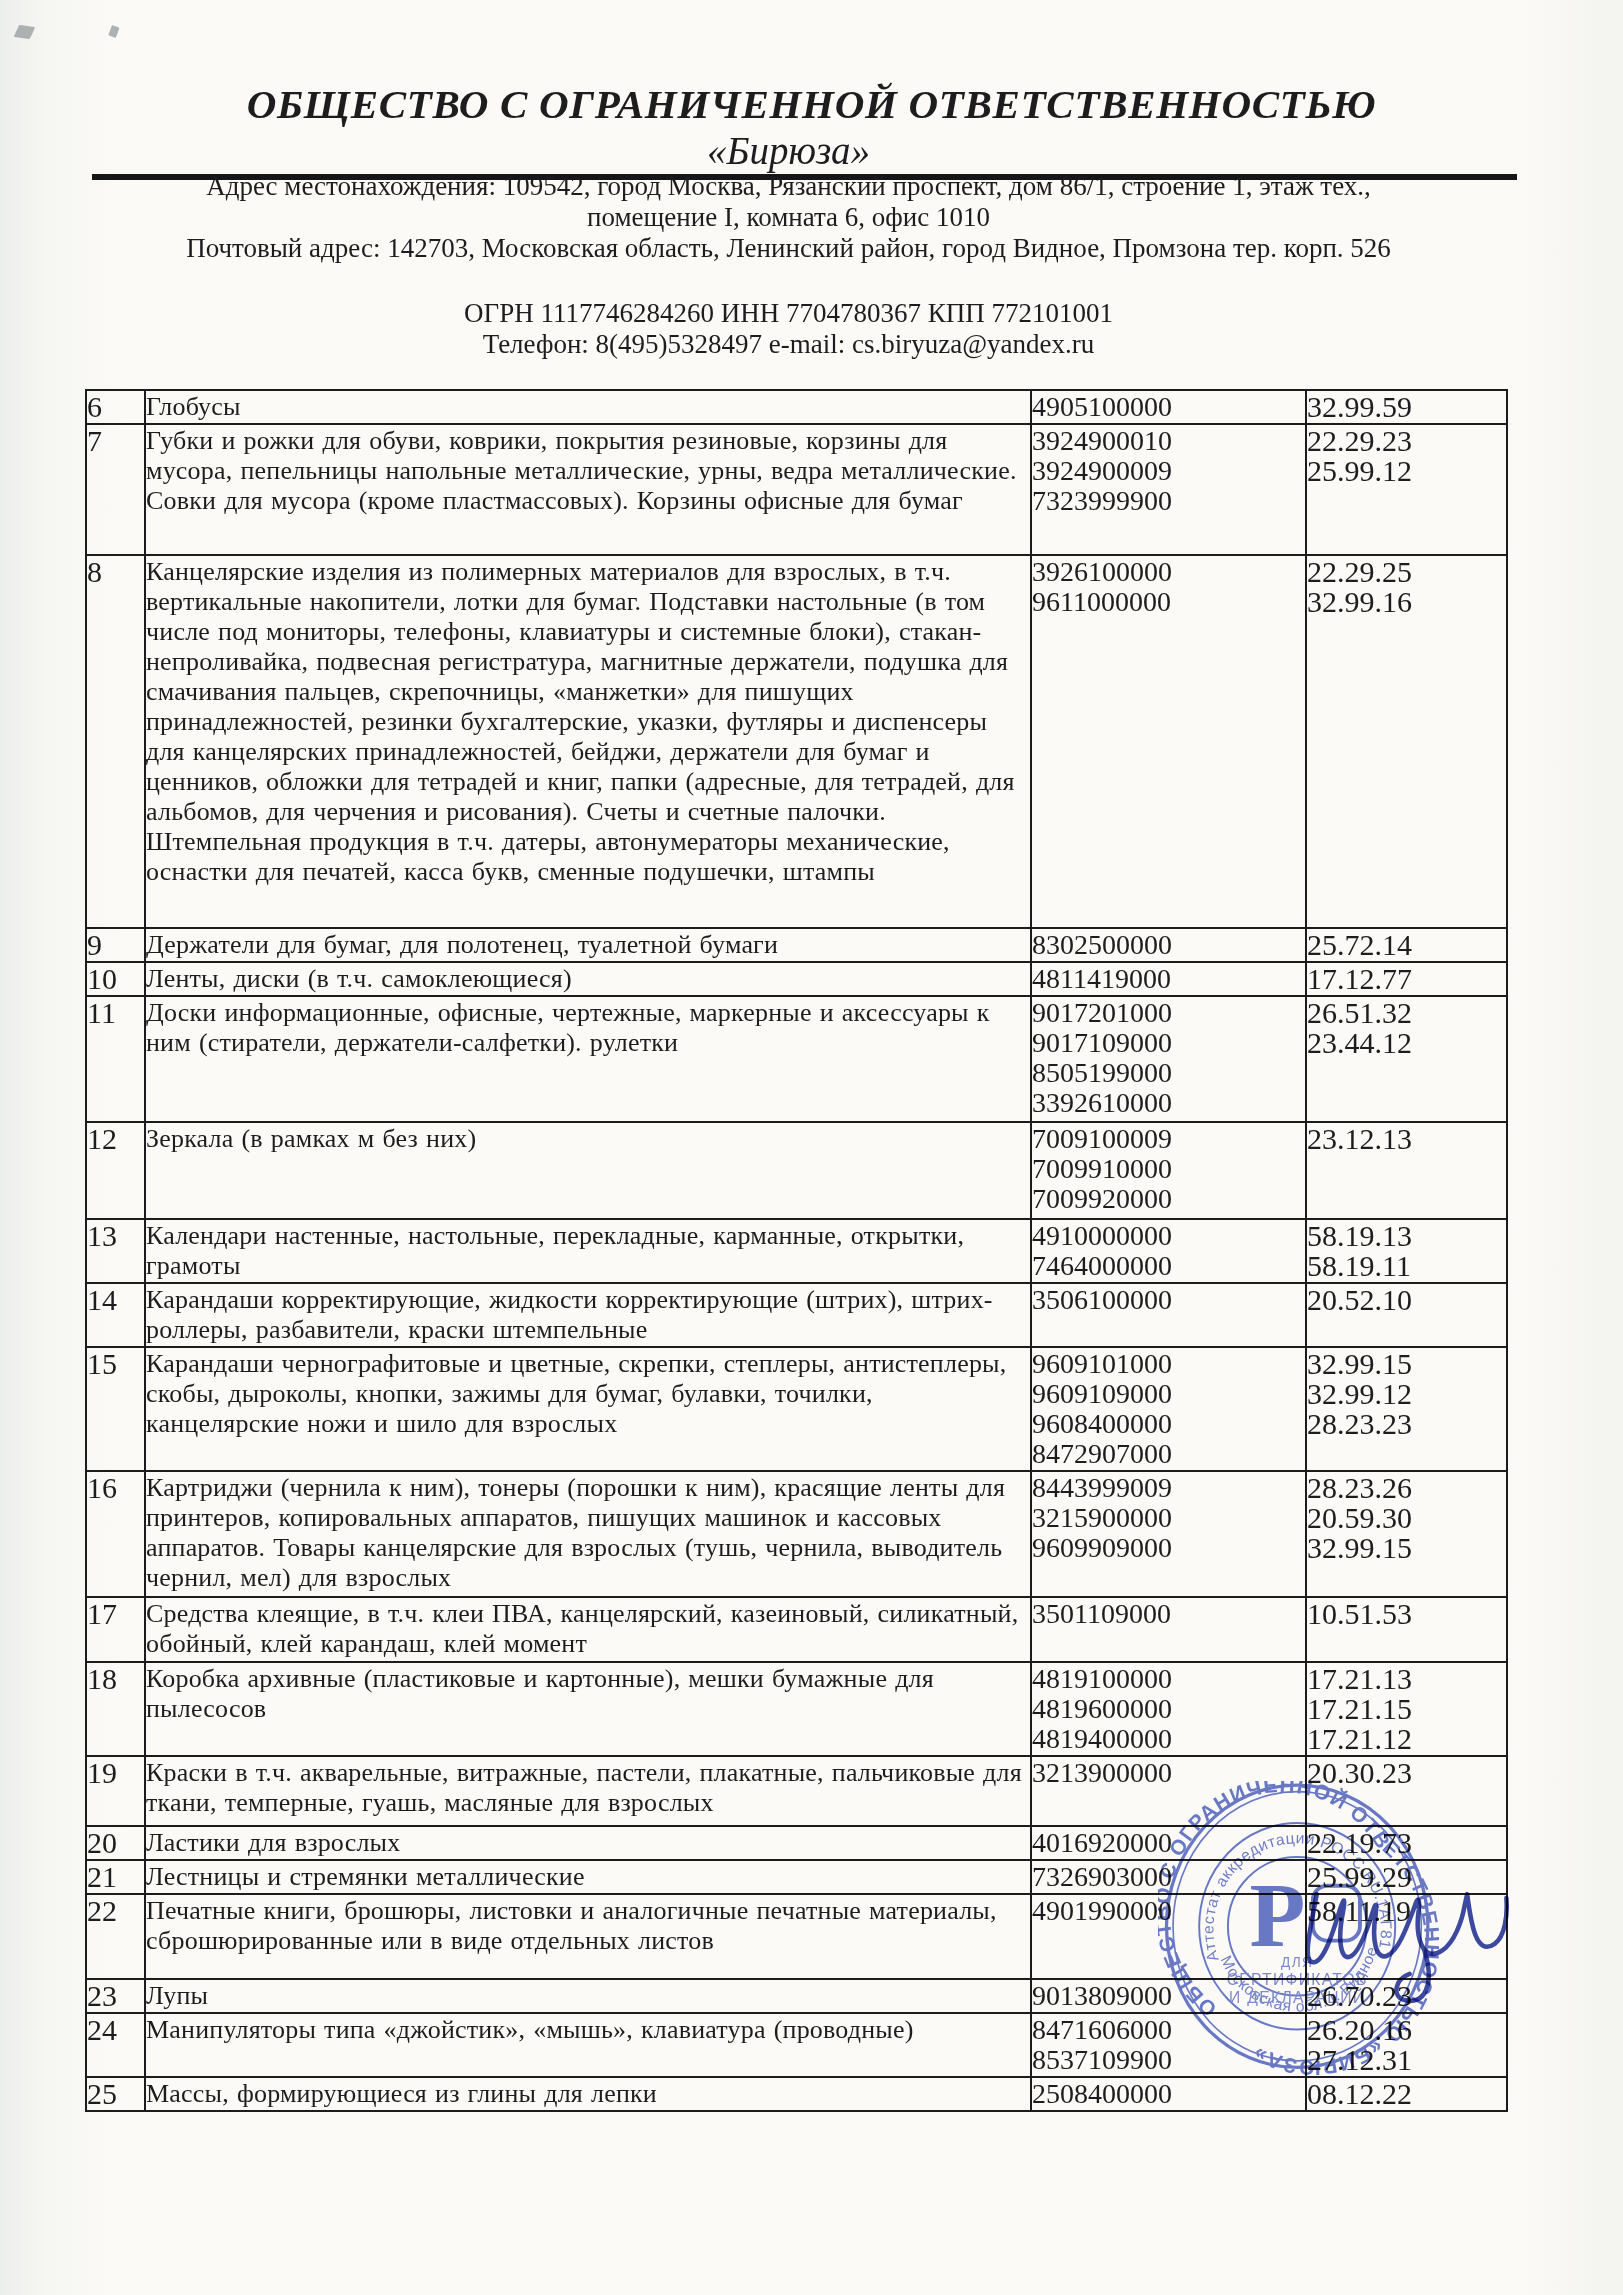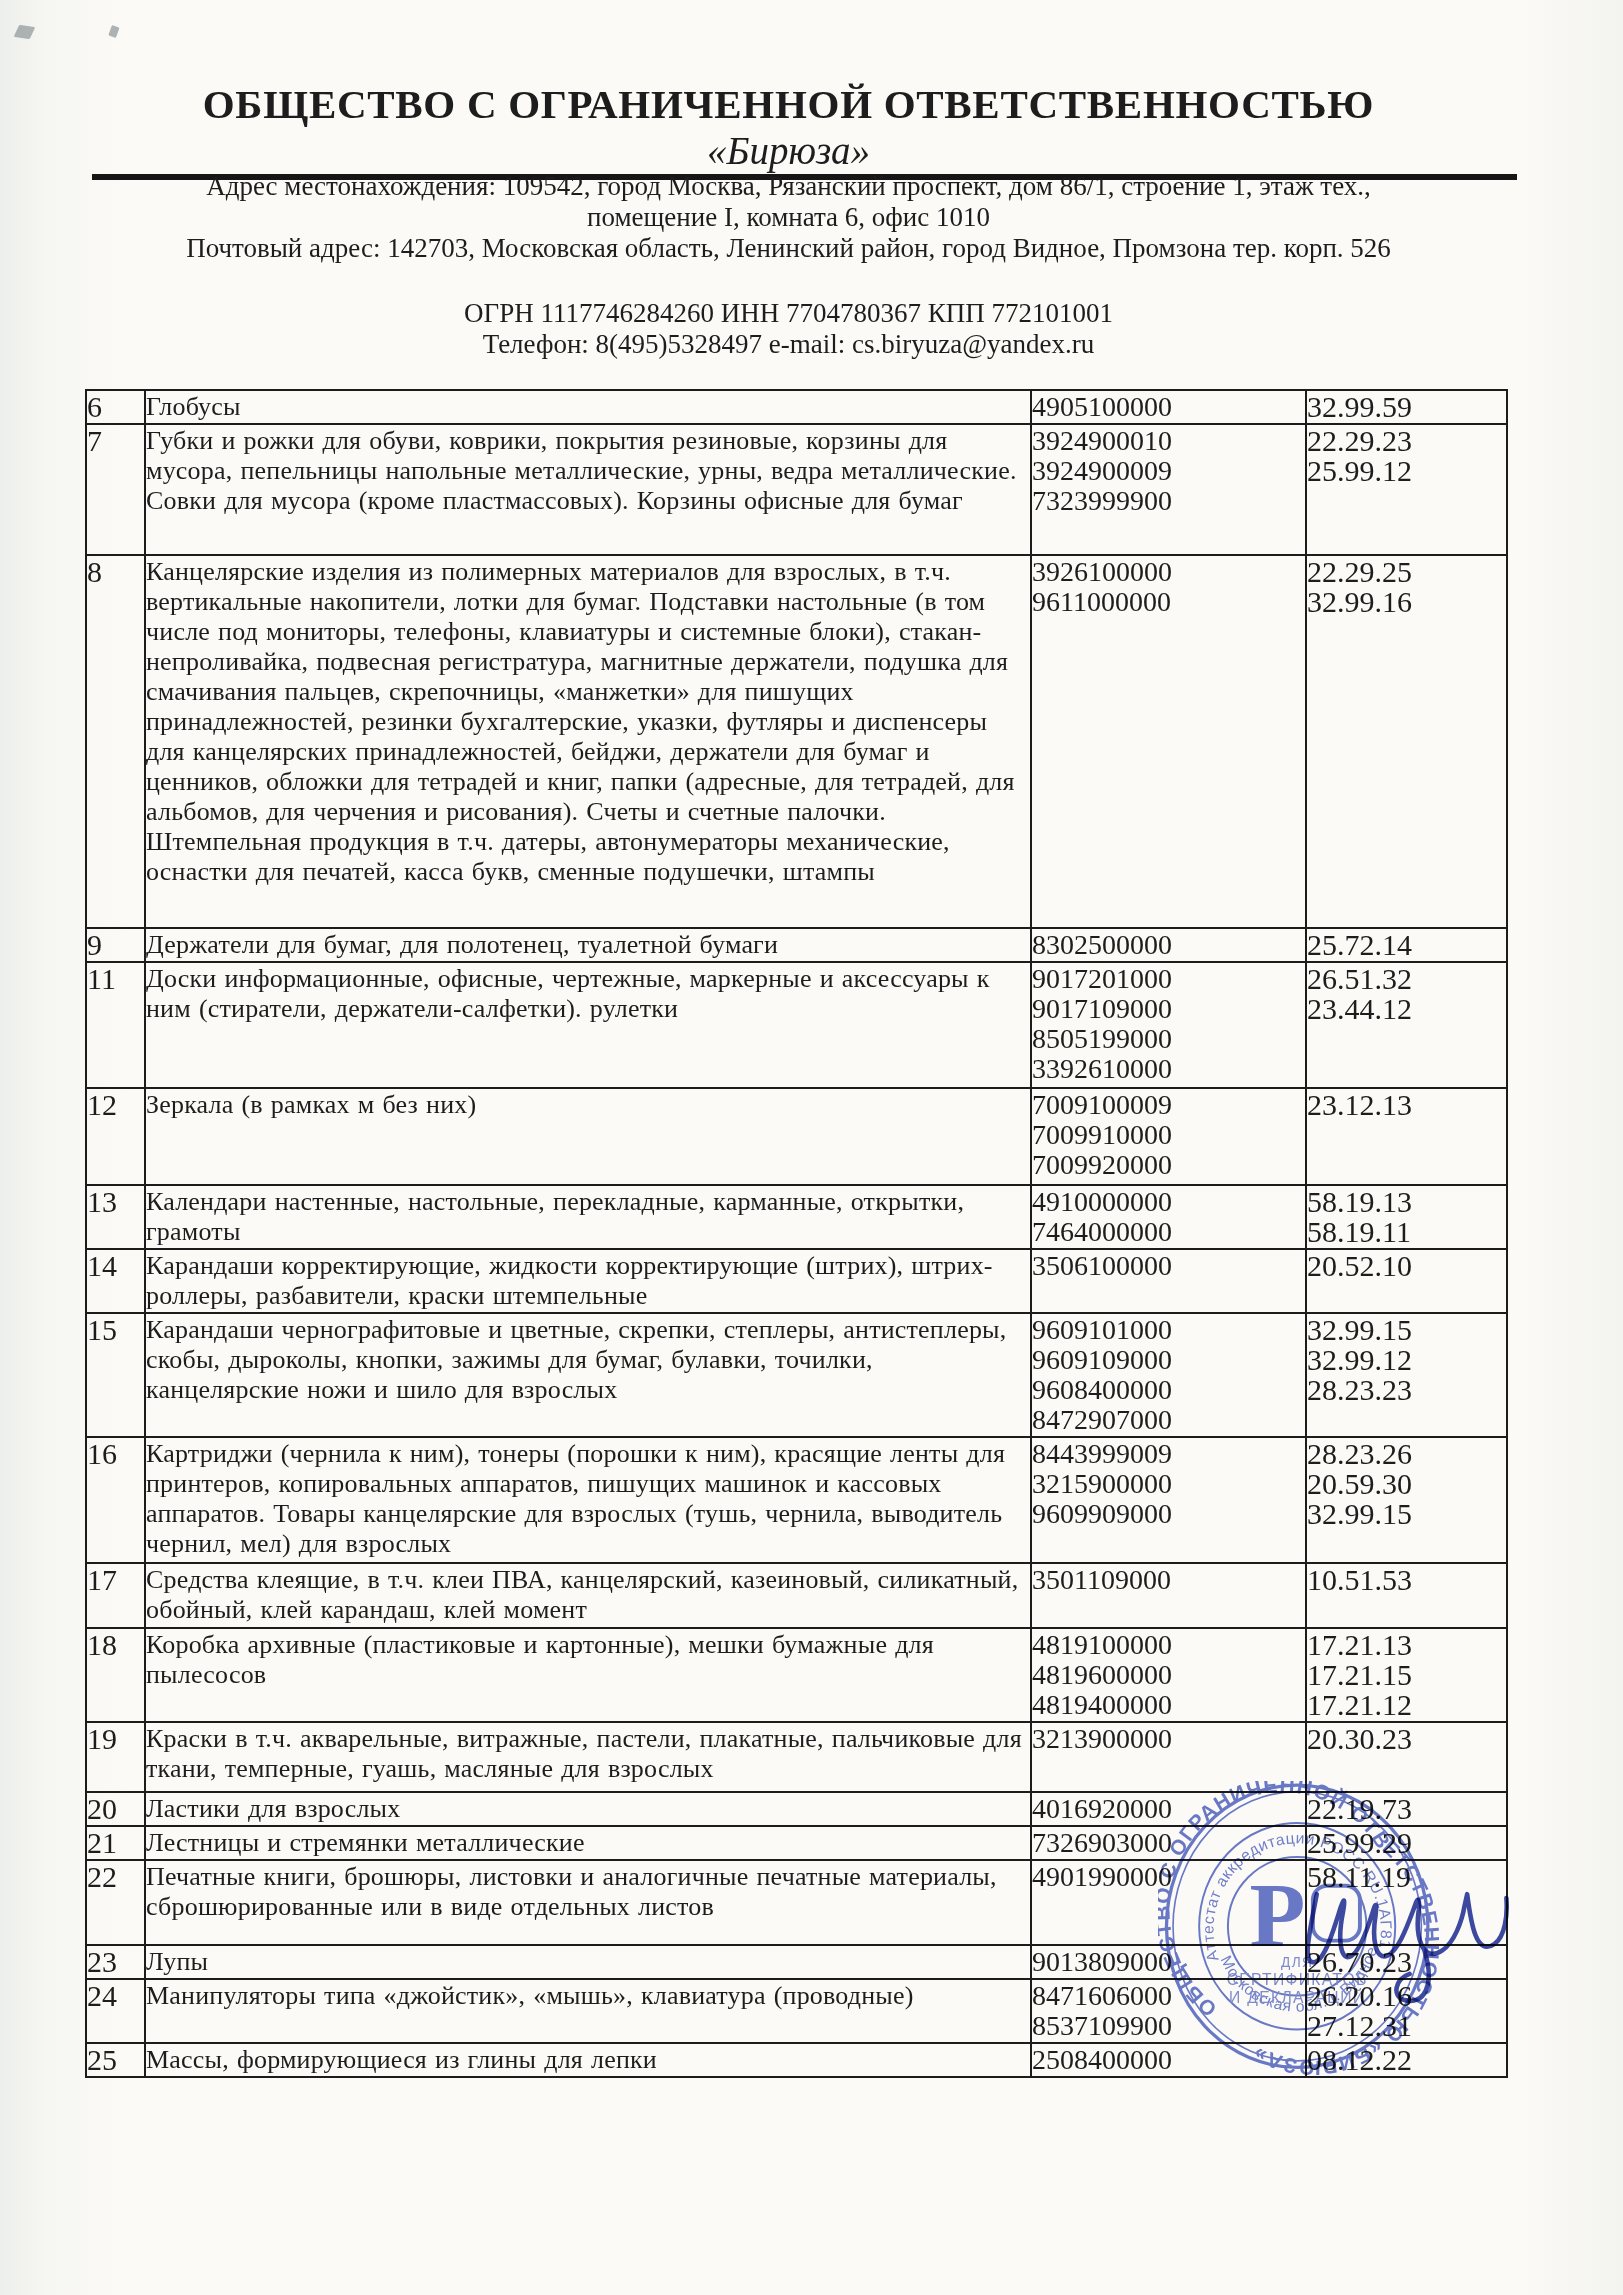--- a/index.html
+++ b/index.html
@@ -5,21 +5,21 @@
   html,body{margin:0;padding:0;background:#e8e8e6;}
   .page{
     position:relative;width:1623px;height:2295px;overflow:hidden;
     background:linear-gradient(90deg,#edefec 0px,#f6f6f2 46px,#fbfaf7 124px,#fbfaf7 1518px,#f3f3ef 1623px);
     font-family:"Liberation Serif","DejaVu Serif",serif;color:#1d1d1d;
   }
   .speck{position:absolute;background:#9aa0a3;opacity:.8;}
   .speck.s1{left:16.4px;top:26px;width:17px;height:11.8px;transform:skew(-18deg) rotate(8deg);border-radius:1.3px;}
   .speck.s2{left:110px;top:26px;width:7.9px;height:10.5px;transform:rotate(20deg);border-radius:1.3px;}
   .title1{position:absolute;left:0;top:80px;width:1577px;text-align:center;
-    font-size:41px;font-weight:bold;letter-spacing:0.7px;white-space:nowrap;}
+    font-size:41px;font-weight:bold;font-style:italic;letter-spacing:0.7px;white-space:nowrap;padding-left:23px;}
   .title2{position:absolute;left:0;top:128px;width:1577px;text-align:center;
     font-size:39px;font-weight:normal;font-style:italic;}
   .rule{position:absolute;left:92px;top:174px;width:1425px;height:5.9px;background:#161616;}
   .addr{position:absolute;left:0;top:171px;width:1577px;text-align:center;font-size:27px;line-height:31px;}
   .regline{position:absolute;left:0;top:298px;width:1577px;text-align:center;font-size:27px;}
   .phoneline{position:absolute;left:0;top:329px;width:1577px;text-align:center;font-size:27px;}
   table.doc{
     position:absolute;left:85px;top:389px;width:1422px;
     border-collapse:collapse;table-layout:fixed;
   }
@@ -101,20 +101,30 @@
           </td>
     </tr>
         <tr style="height: 33px;">
       <td class="c-num">9</td>
       <td class="c-desc">Держатели для бумаг, для полотенец, туалетной бумаги</td>
       <td class="c-code">
             <div class="code-line">8302500000</div>
           </td>
       <td class="c-class">
             <div class="class-line">25.72.14</div>
+          </td>
+    </tr>
+        <tr style="height: 33px;">
+      <td class="c-num">10</td>
+      <td class="c-desc">Ленты, диски (в т.ч. самоклеющиеся)</td>
+      <td class="c-code">
+            <div class="code-line">4811419000</div>
+          </td>
+      <td class="c-class">
+            <div class="class-line">17.12.77</div>
           </td>
     </tr>
         <tr style="height: 126px;">
       <td class="c-num">11</td>
       <td class="c-desc">Доски информационные, офисные, чертежные, маркерные и аксессуары к ним (стиратели, держатели-салфетки). рулетки</td>
       <td class="c-code">
             <div class="code-line">9017201000</div>
             <div class="code-line">9017109000</div>
             <div class="code-line">8505199000</div>
             <div class="code-line">3392610000</div>

